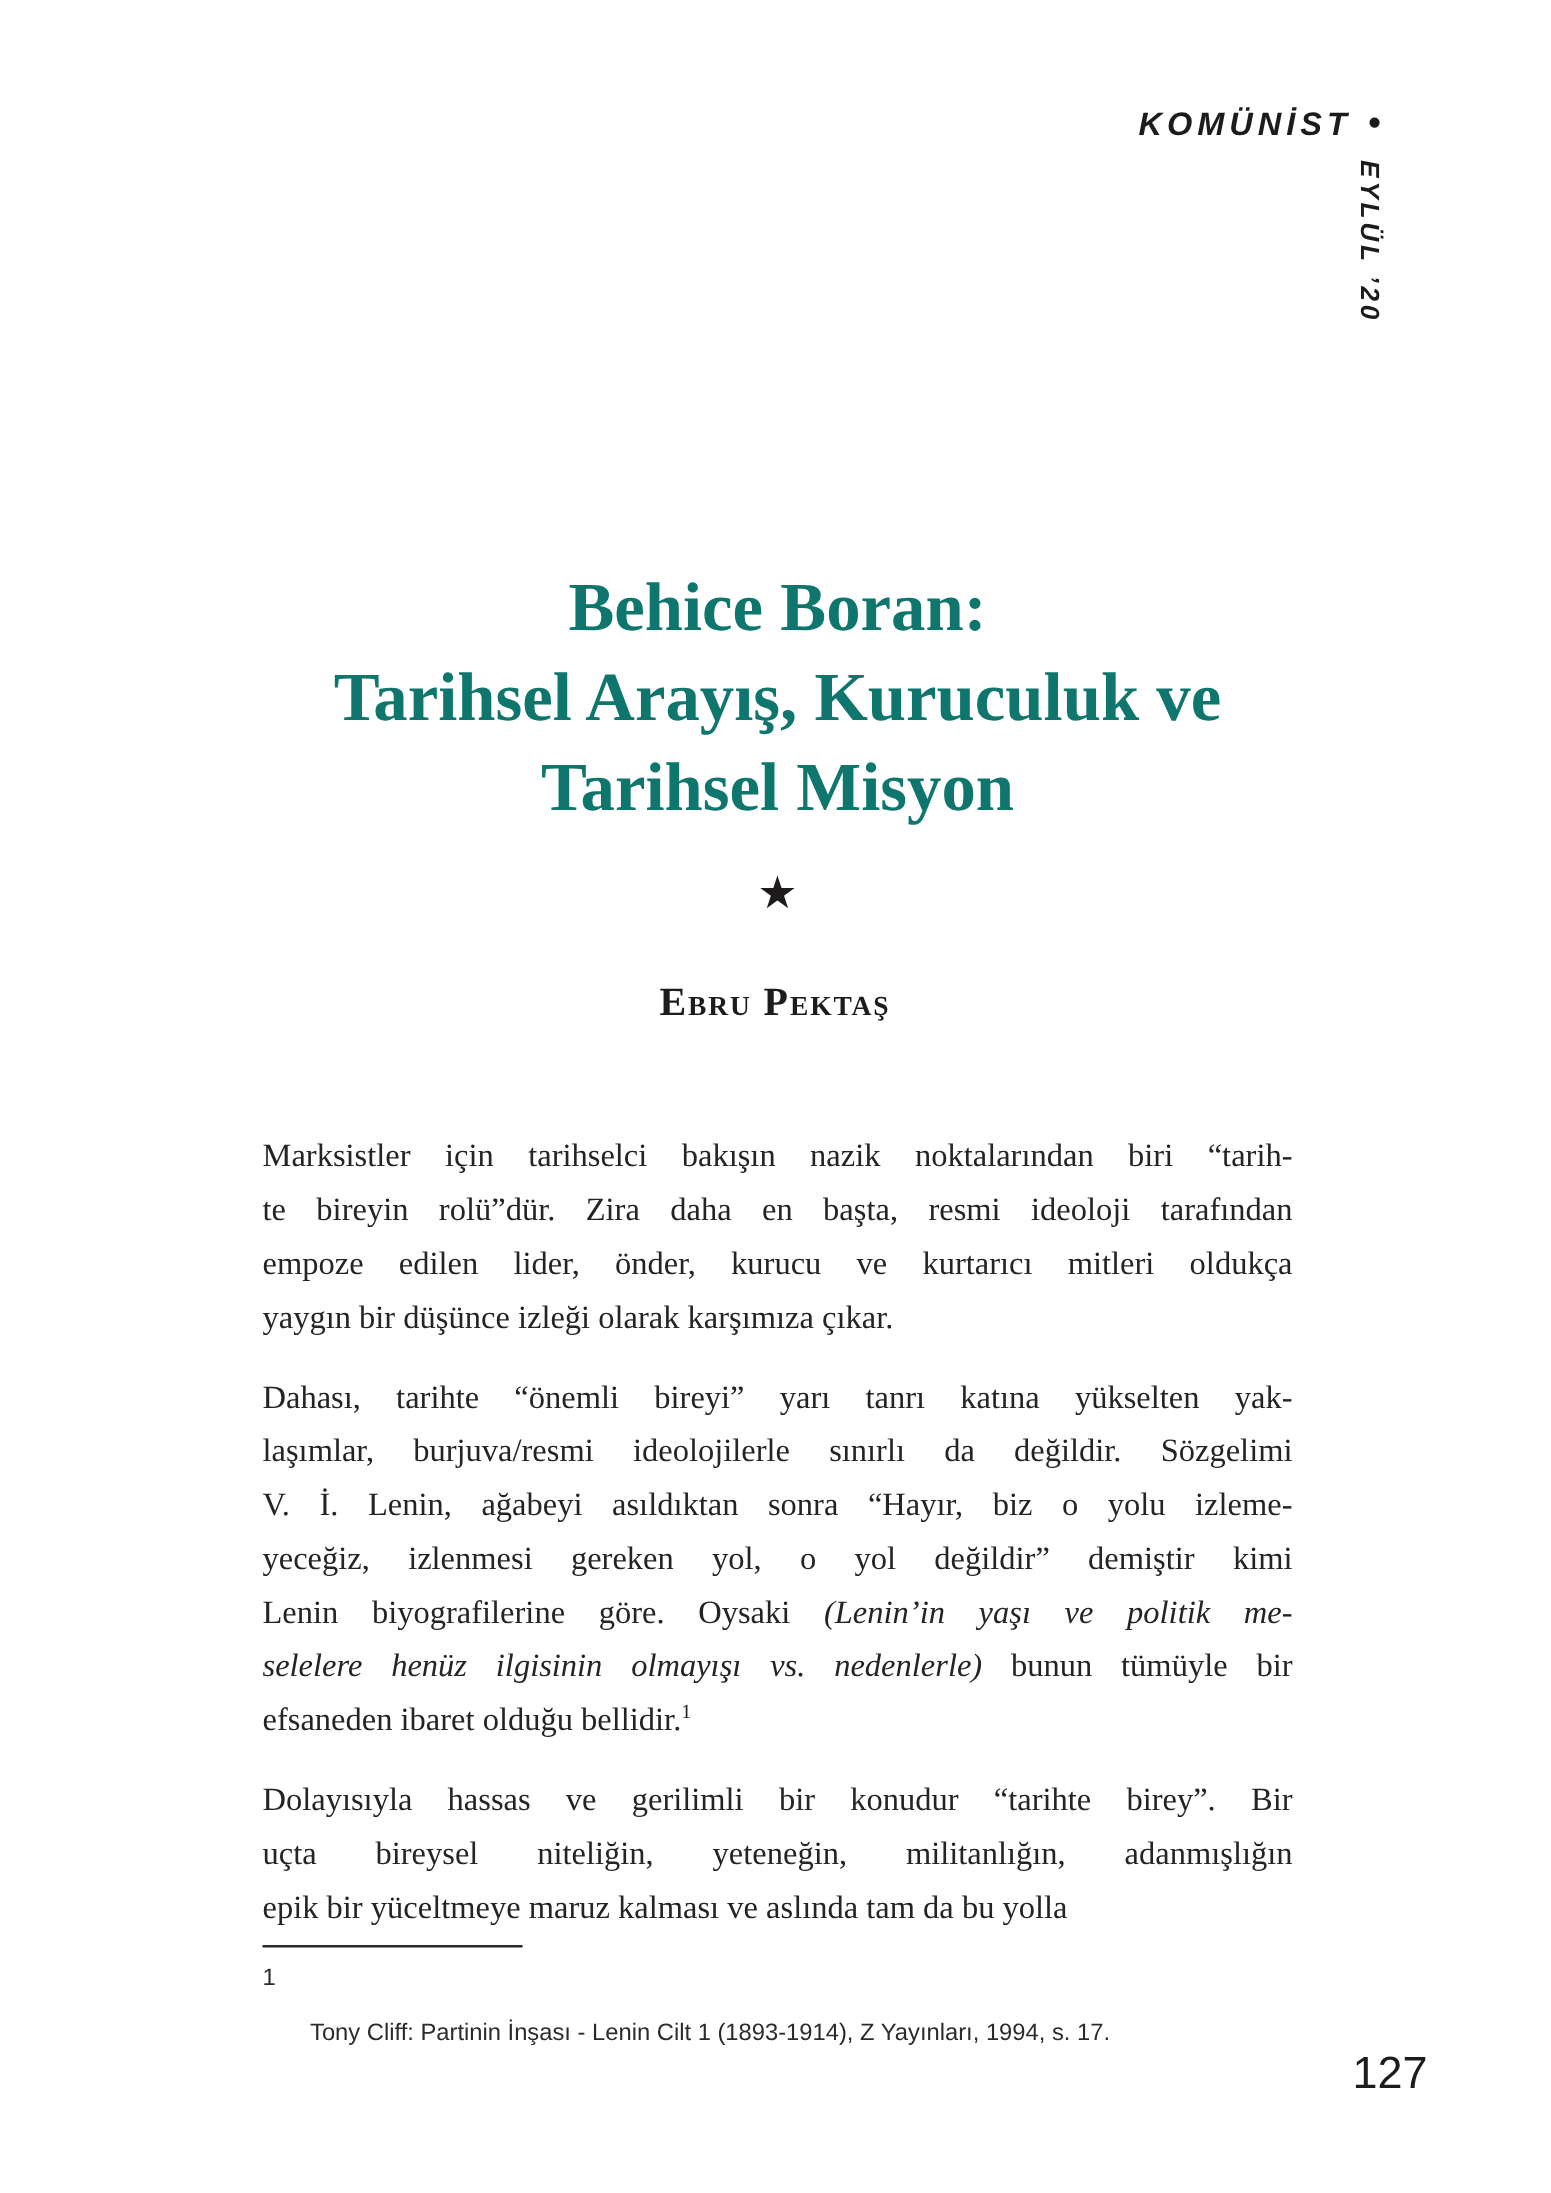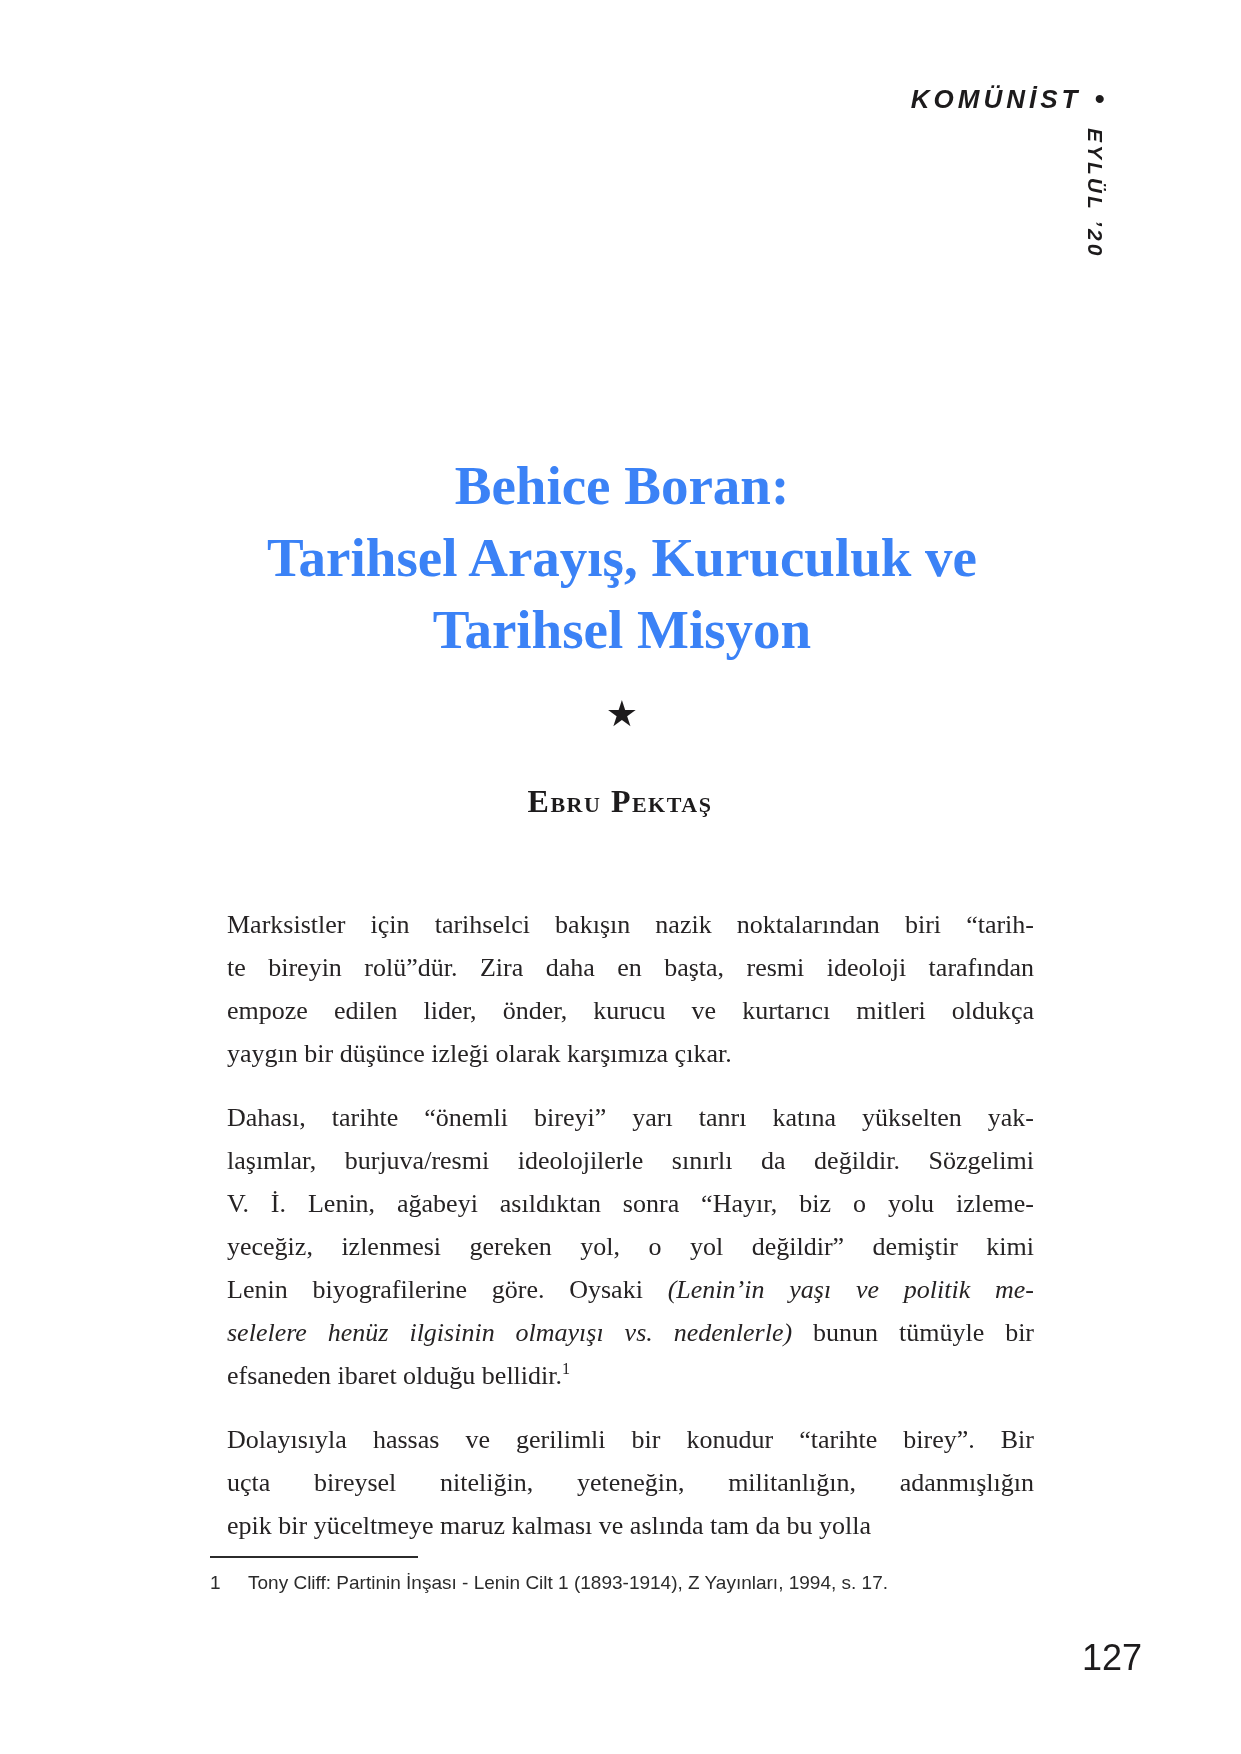--- a/index.html
+++ b/index.html
@@ -55,21 +55,21 @@
     position: absolute;
     left: 210px;
     top: 450px;
     width: 824px;
     margin: 0;
     text-align: center;
     font-family: "Liberation Serif", serif;
     font-weight: 700;
     font-size: 55px;
     line-height: 72px;
-    color: #3b82f6;
+    color: #0f766e;
   }
   .title .tl { display: block; }
 
   .star {
     position: absolute;
     left: 210px;
     top: 696px;
     width: 824px;
     text-align: center;
     font-size: 36px;
@@ -96,21 +96,21 @@
     position: absolute;
     left: 210px;
     top: 903px;
     width: 824px;
     font-family: "Liberation Serif", serif;
     font-size: 26px;
     line-height: 43px;
     color: #262324;
   }
   .para { margin: 0 0 21px 0; }
-  .line { text-align: justify; text-align-last: justify; margin-left: 17px; }
+  .line { text-align: justify; text-align-last: justify; }
   .line.last { text-align: left; text-align-last: left; }
   .it { font-style: italic; }
   .sup {
     font-size: 0.62em;
     vertical-align: super;
     line-height: 0;
   }
 
   
   .fn-rule {
@@ -126,21 +126,21 @@
     left: 210px;
     top: 1570px;
     width: 824px;
     display: flex;
     font-family: "Liberation Sans", sans-serif;
     font-size: 19px;
     line-height: 26px;
     color: #2b2b2b;
   }
   .fn-num { width: 38px; flex: 0 0 38px; }
-  .fn-text { flex: 1; }
+  .fn-text { flex: 1; margin-top: 44px; }
 
   .pagenum {
     position: absolute;
     top: 1637px;
     right: 99px;
     font-family: "Liberation Sans", sans-serif;
     font-weight: 400;
     font-size: 36px;
     color: #1d1b1c;
   }

